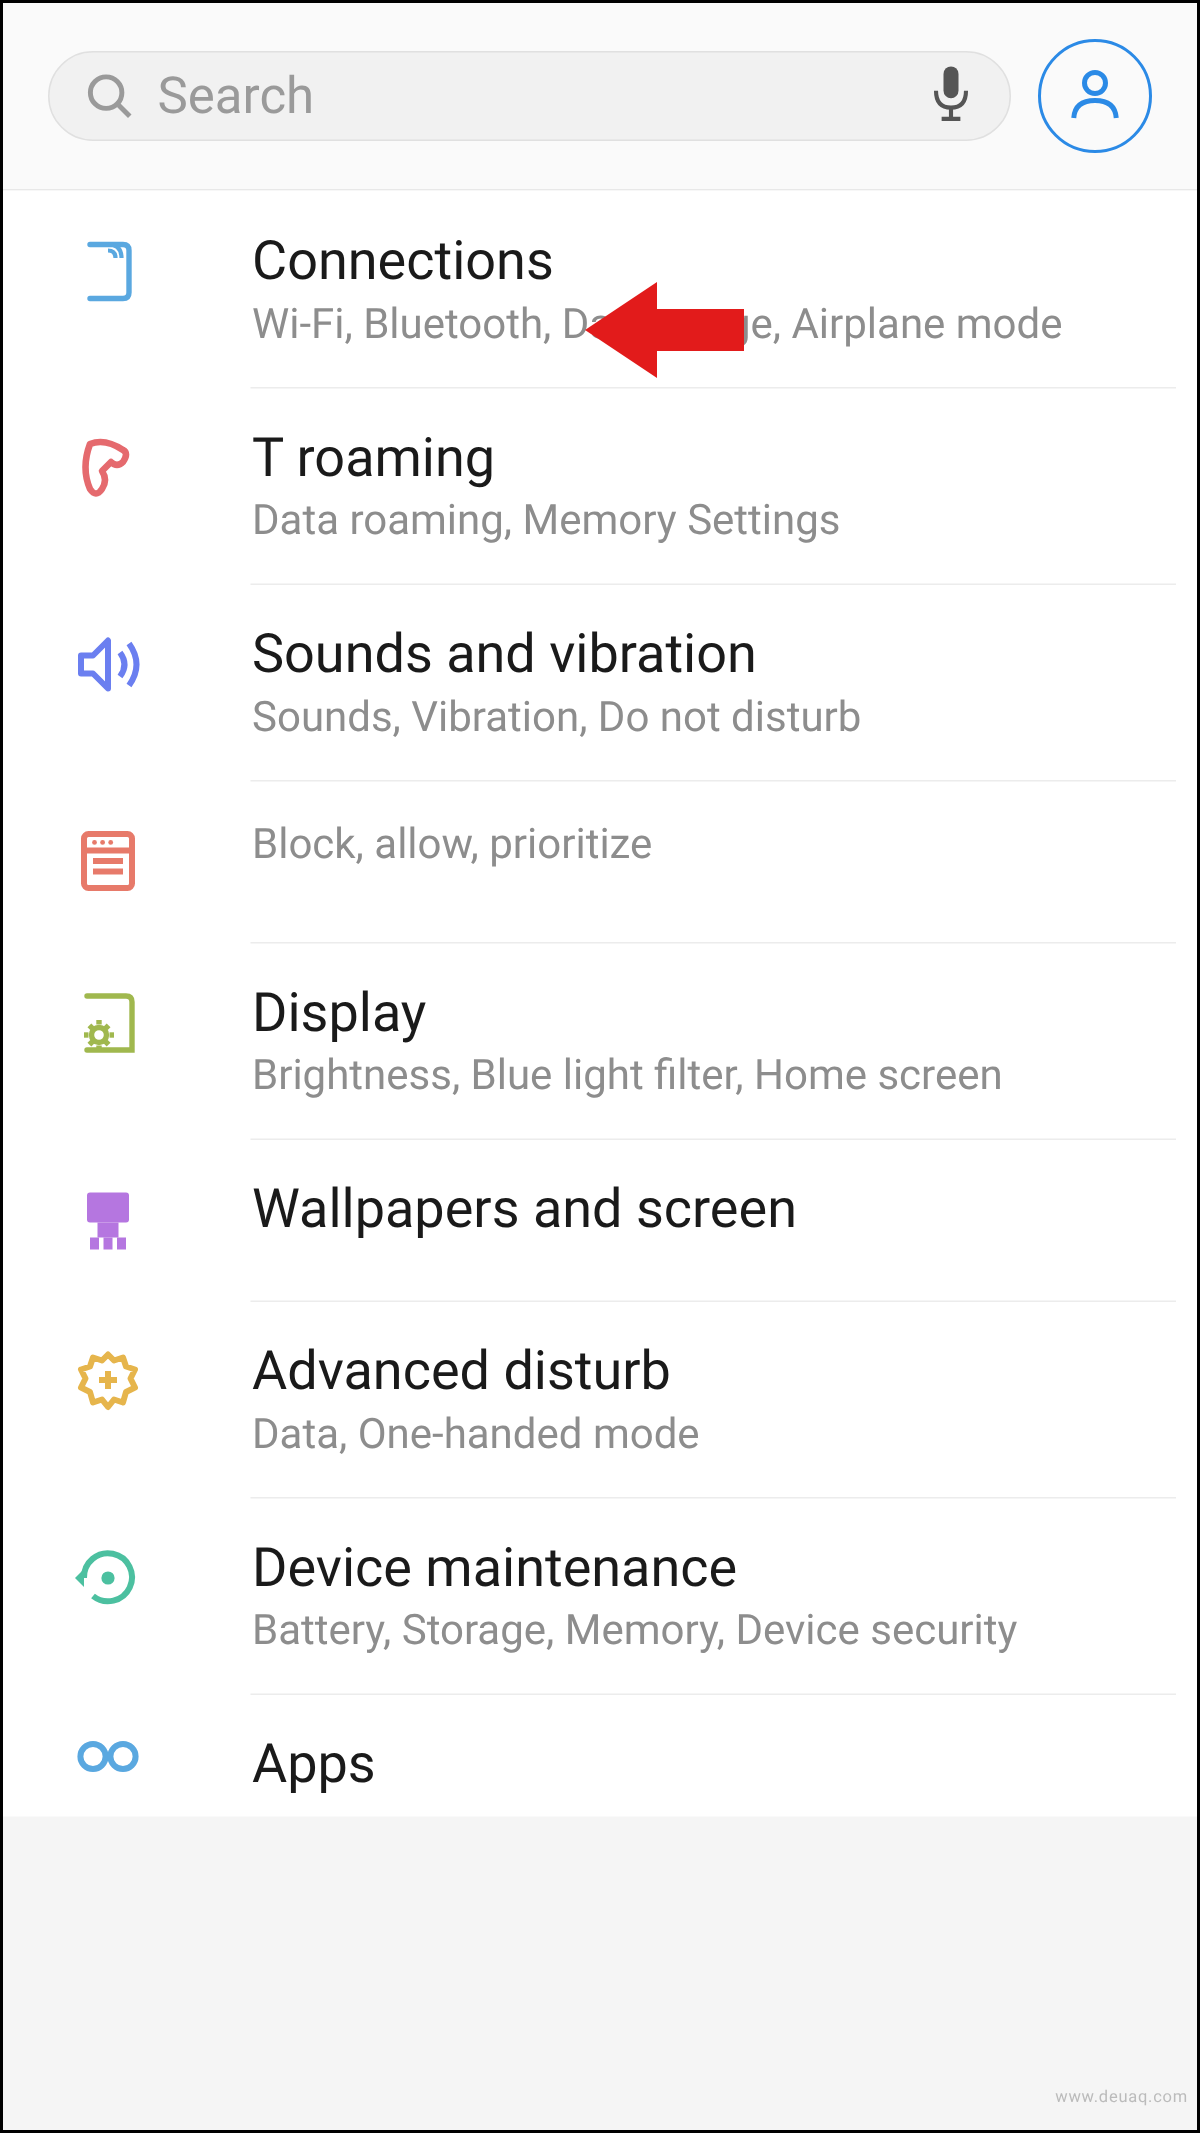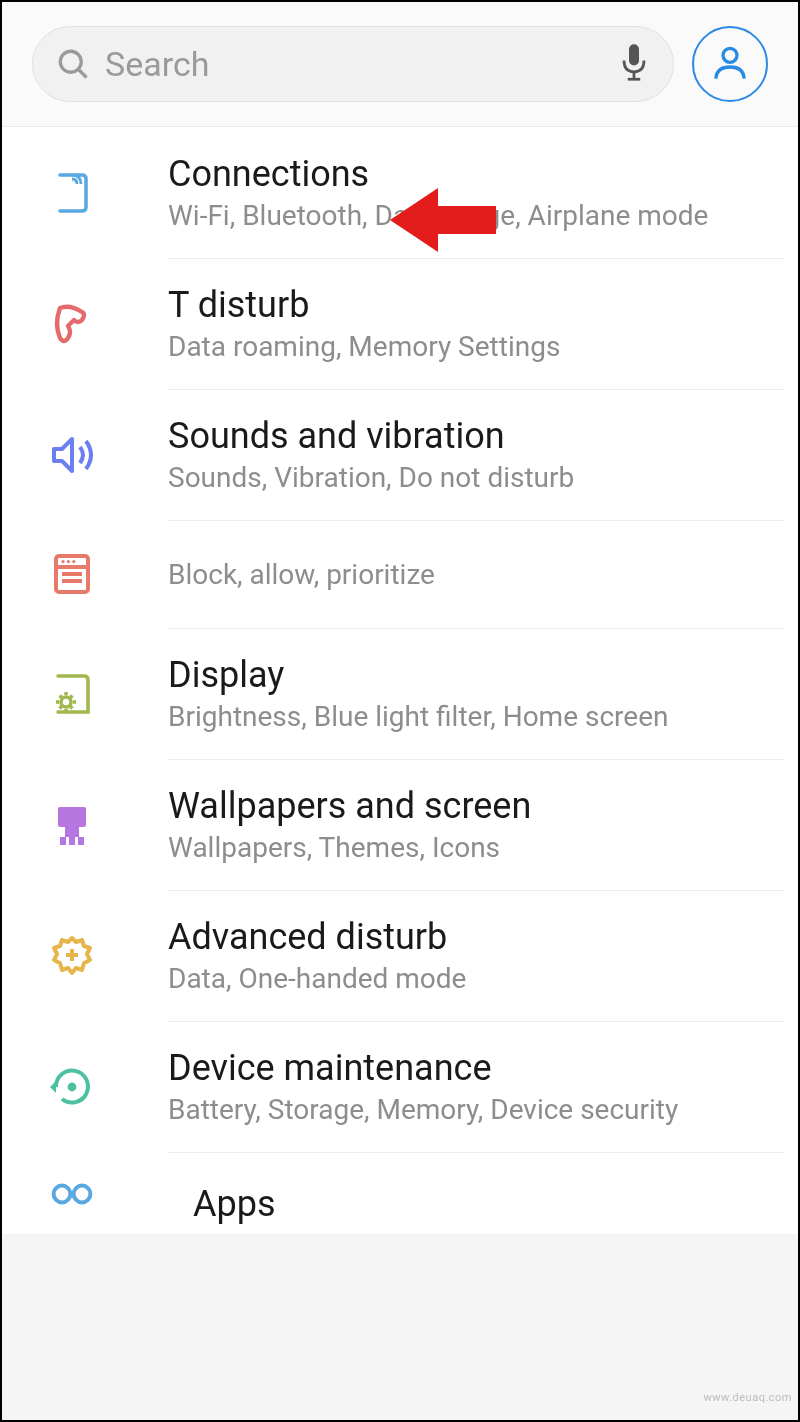--- a/index.html
+++ b/index.html
@@ -15,21 +15,21 @@
     .header {
       background: #fafafa;
       padding: 24px 30px 24px 30px;
       display: flex;
       align-items: center;
       gap: 18px;
       border-bottom: 1px solid #e8e8e8;
     }
     .search-bar {
       flex: 1;
-      height: 76px;
+      height: 60px;
       background: #f1f1f1;
       border: 1px solid #e0e0e0;
       border-radius: 40px;
       display: flex;
       align-items: center;
       padding: 0 22px;
     }
     .search-icon {
       width: 36px;
       height: 36px;
@@ -55,21 +55,21 @@
       align-items: center;
       justify-content: center;
       background: #fafafa;
     }
     .list {
       background: #fff;
       margin: 0;
     }
     .item {
       display: flex;
-      align-items: center;
+      align-items: flex-start;
       padding: 26px 30px 26px 42px;
       position: relative;
     }
     .item + .item::before {
       content: "";
       position: absolute;
       top: 0;
       left: 165px;
       right: 14px;
       height: 1px;
@@ -113,21 +113,20 @@
     .watermark {
       position: absolute;
       bottom: 16px;
       right: 6px;
       font-size: 11px;
       color: #bbb;
       letter-spacing: 0.5px;
     }
     .item.last {
       padding-bottom: 0;
-      gap: 25px;
     }
   </style>
 </head>
 <body>
 
 <div class="header">
   <div class="search-bar">
     <span class="search-icon">
       <svg viewBox="0 0 24 24" width="36" height="36" fill="none" stroke="#9a9a9a" stroke-width="2.2">
         <circle cx="10.5" cy="10.5" r="7"></circle>
@@ -170,21 +169,21 @@
     </div>
   </div>
 
   <div class="item">
     <span class="item-icon">
       <svg viewBox="0 0 24 24" width="48" height="48" fill="none" stroke="#e56a6e" stroke-width="2.2">
         <path d="M6 4 Q11 2 17 6 Q19 7 17 10 Q15 12 13 10 L10 13 Q12 16 10 19 Q8 22 6 19 Q3 12 6 4 Z" stroke-linejoin="round"></path>
       </svg>
     </span>
     <div class="item-text">
-      <div class="item-title">T disturb</div>
+      <div class="item-title">T roaming</div>
       <div class="item-subtitle">Data roaming, Memory Settings</div>
     </div>
   </div>
 
   <div class="item">
     <span class="item-icon">
       <svg viewBox="0 0 24 24" width="48" height="48" fill="none" stroke="#6b7ff0" stroke-width="2">
         <path d="M3 9 L7 9 L12 4 L12 20 L7 15 L3 15 Z" stroke-linejoin="round"></path>
         <path d="M16 8 Q19 12 16 16"></path>
         <path d="M19 5 Q24 12 19 19"></path>
@@ -239,21 +238,20 @@
       <svg viewBox="0 0 24 24" width="48" height="48" fill="#b576e0">
         <rect x="5" y="3" width="14" height="10" rx="1"></rect>
         <rect x="8.5" y="13" width="7" height="5"></rect>
         <rect x="6" y="18" width="3" height="4"></rect>
         <rect x="10.5" y="18" width="3" height="4"></rect>
         <rect x="15" y="18" width="3" height="4"></rect>
       </svg>
     </span>
     <div class="item-text">
       <div class="item-title">Wallpapers and screen</div>
-      <div class="item-subtitle">Wallpapers, Themes, Icons</div>
     </div>
   </div>
 
   <div class="item">
     <span class="item-icon">
       <svg viewBox="0 0 24 24" width="48" height="48" fill="none" stroke="#e6b54c" stroke-width="2">
         <path d="M12 3 L14 5 L17 4 L18 7 L21 8 L19.5 11 L21 14 L18 15.5 L17 19 L14 18 L12 20.5 L10 18 L7 19 L6 15.5 L3 14 L4.5 11 L3 8 L6 7 L7 4 L10 5 Z" stroke-linejoin="round"></path>
         <line x1="12" y1="8.5" x2="12" y2="14.5"></line>
         <line x1="9" y1="11.5" x2="15" y2="11.5"></line>
       </svg>

